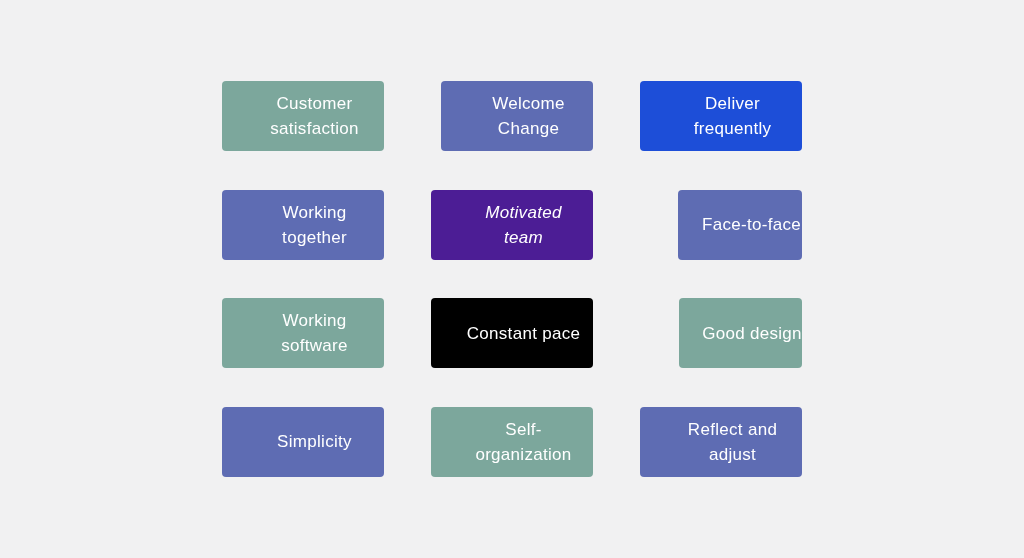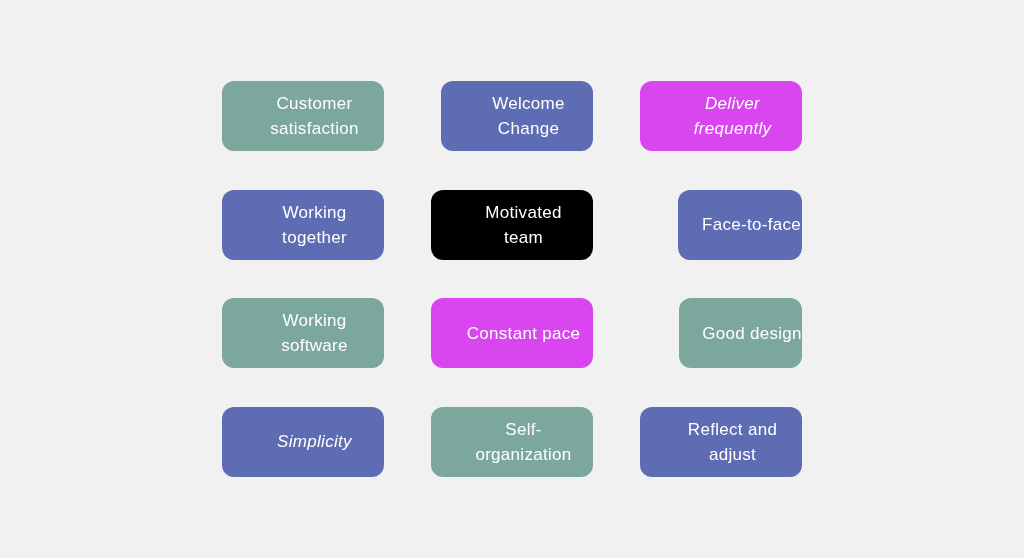--- a/index.html
+++ b/index.html
@@ -17,21 +17,21 @@
     position: absolute;
     left: 222px;
     top: 81px;
     display: grid;
     grid-template-columns: repeat(3, 162px);
     grid-auto-rows: 70px;
     column-gap: 47px;
     row-gap: 38.5px;
   }
   .card {
-    border-radius: 12px;
+    border-radius: 4px;
     display: flex;
     align-items: center;
     justify-content: center;
     padding-left: 23px;
   }
   .card-label {
     color: #ffffff;
     font-size: 17px;
     line-height: 25px;
     font-weight: 400;
@@ -48,53 +48,53 @@
   <div class="card" style="background-color: rgb(124, 167, 156);">
     <span class="card-label">Customer
 satisfaction</span>
   </div>
 
   <div class="card" style="background-color: rgb(94, 108, 179); margin-left: 10px;">
     <span class="card-label">Welcome
 Change</span>
   </div>
 
-  <div class="card" style="background-color: #d946ef; font-style: italic;">
+  <div class="card" style="background-color: #1d4ed8;">
     <span class="card-label">Deliver
 frequently</span>
   </div>
 
   <div class="card" style="background-color: rgb(94, 108, 179);">
     <span class="card-label">Working
 together</span>
   </div>
 
-  <div class="card" style="background-color: #000000;">
+  <div class="card" style="background-color: #4c1d95; font-style: italic;">
     <span class="card-label">Motivated
 team</span>
   </div>
 
   <div class="card" style="background-color: rgb(94, 108, 179); margin-left: 38px;">
     <span class="card-label">Face-to-face</span>
   </div>
 
   <div class="card" style="background-color: rgb(124, 167, 156);">
     <span class="card-label">Working
 software</span>
   </div>
 
-  <div class="card" style="background-color: #d946ef;">
+  <div class="card" style="background-color: #000000;">
     <span class="card-label">Constant pace</span>
   </div>
 
   <div class="card" style="background-color: rgb(124, 167, 156); margin-left: 39px;">
     <span class="card-label">Good design</span>
   </div>
 
-  <div class="card" style="background-color: rgb(94, 108, 179); font-style: italic;">
+  <div class="card" style="background-color: rgb(94, 108, 179);">
     <span class="card-label">Simplicity</span>
   </div>
 
   <div class="card" style="background-color: rgb(124, 167, 156);">
     <span class="card-label">Self-
 organization</span>
   </div>
 
   <div class="card" style="background-color: rgb(94, 108, 179);">
     <span class="card-label">Reflect and

